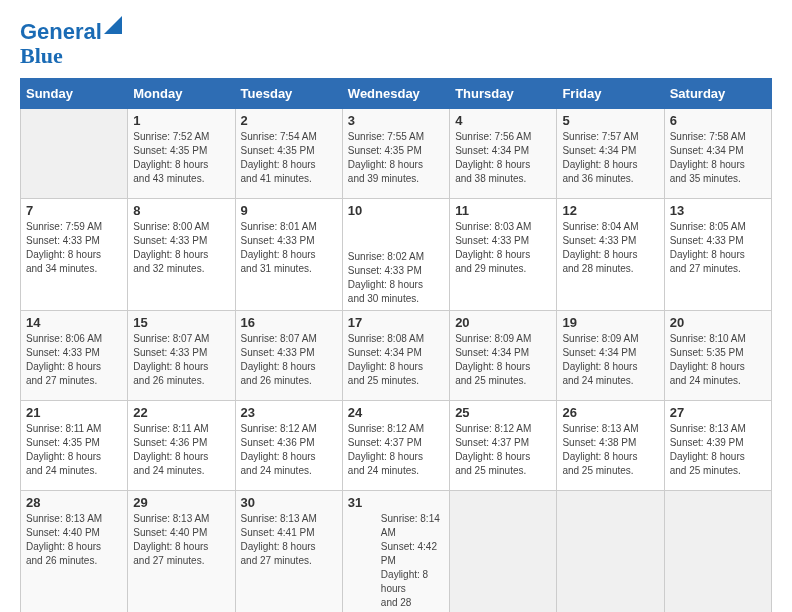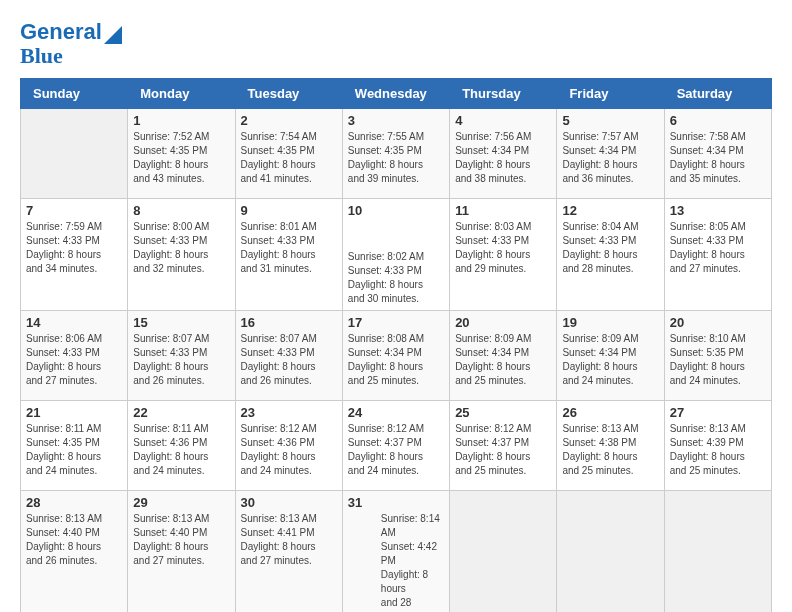--- a/index.html
+++ b/index.html
@@ -42,21 +42,21 @@
     }
     table {
       width: 100%;
       border-collapse: collapse;
       table-layout: fixed;
     }
     thead th {
       background-color: #2e6db4;
       color: #fff;
       font-size: 13px;
-      padding: 7px 12px;
+      padding: 7px 5px;
       text-align: left;
       border: 1px solid #2e6db4;
     }
     tbody td {
       border: 1px solid #ccc;
       vertical-align: top;
       padding: 4px 5px;
       min-height: 80px;
       height: 90px;
     }
@@ -78,21 +78,21 @@
     tbody tr:nth-child(even) td {
       background-color: #fff;
     }
     .empty { background-color: #f0f0f0 !important; }
   </style>
 </head>
 <body>
 
 <div class="header">
   <div class="logo">
-    <div style="display:flex;align-items:flex-end;">
+    <div style="display:flex;align-items:flex-start;">
       <span class="logo-text">
         <span class="blue">General</span>
       </span>
       <svg width="18" height="18" viewBox="0 0 18 18" style="margin-left:2px;margin-top:-4px;">
         <polygon points="0,18 18,0 18,18" fill="#1a6bb5"></polygon>
       </svg>
     </div>
     <div style="display:flex;">
       <span class="logo-text" style="font-size:22px;font-weight:bold;color:#1a6bb5;margin-left:0;font-family:Liberation Serif, serif;">Blue</span>
     </div>

